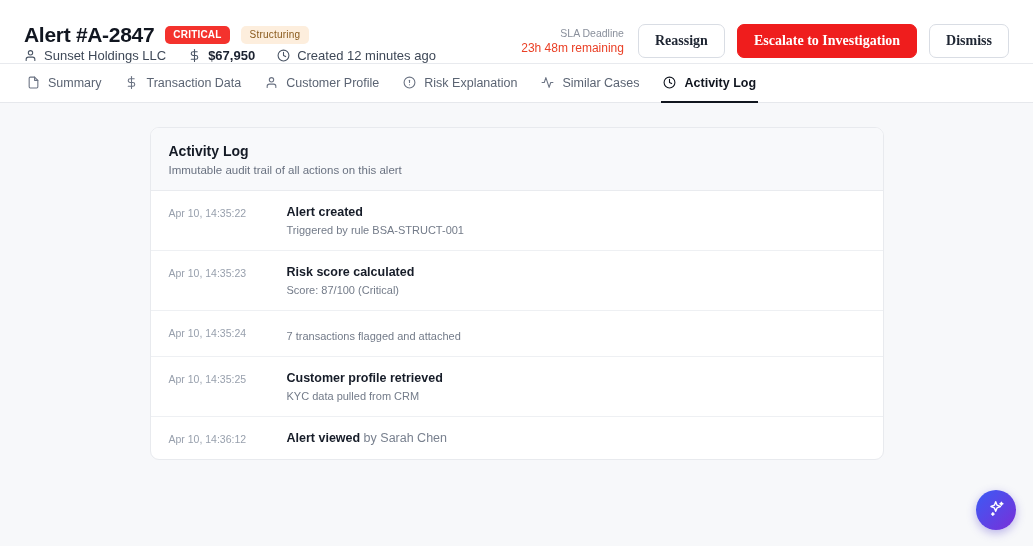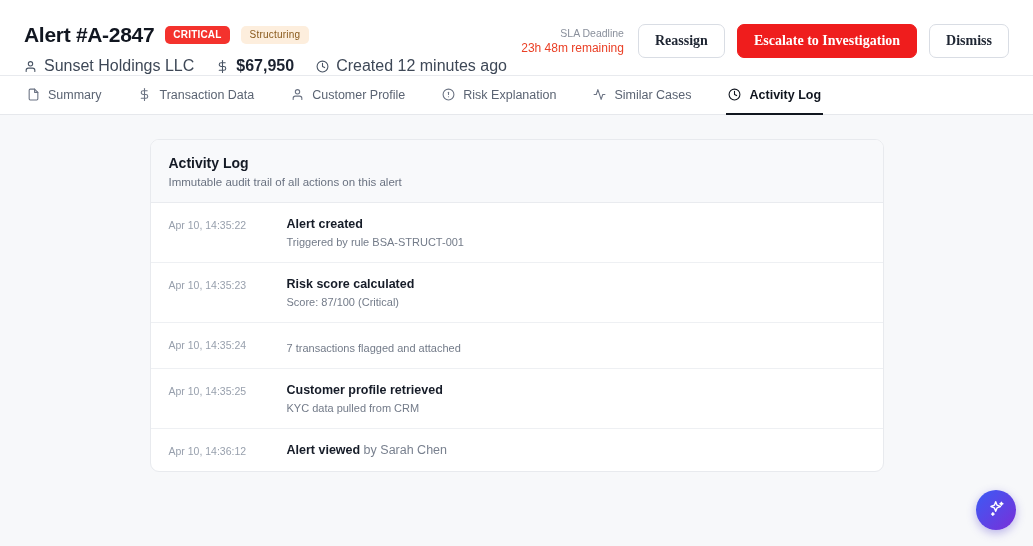--- a/index.html
+++ b/index.html
@@ -82,22 +82,22 @@
     color: #8a5a1c;
     font-weight: normal;
     font-size: 10px;
     padding: 4px 9px;
   }
 
   .meta-row {
     display: flex;
     align-items: center;
     gap: 22px;
-    margin-top: 10px;
-    font-size: 16px;
+    margin-top: 1px;
+    font-size: 13px;
     color: #3e4857;
   }
   .meta-item {
     display: flex;
     align-items: center;
     gap: 7px;
   }
   .meta-item .micon {
     display: inline-flex;
     align-items: center;
@@ -152,21 +152,21 @@
     font-weight: bold;
   }
 
   
   .tabbar {
     background: #ffffff;
     border-bottom: 1px solid #e6e8ec;
     padding: 0 24px;
     display: flex;
     align-items: stretch;
-    gap: 32px;
+    gap: 19px;
     height: 39px;
   }
   .tab {
     display: flex;
     align-items: center;
     gap: 8px;
     font-size: 12.5px;
     color: #5b6473;
     cursor: pointer;
     border-bottom: 2px solid transparent;

